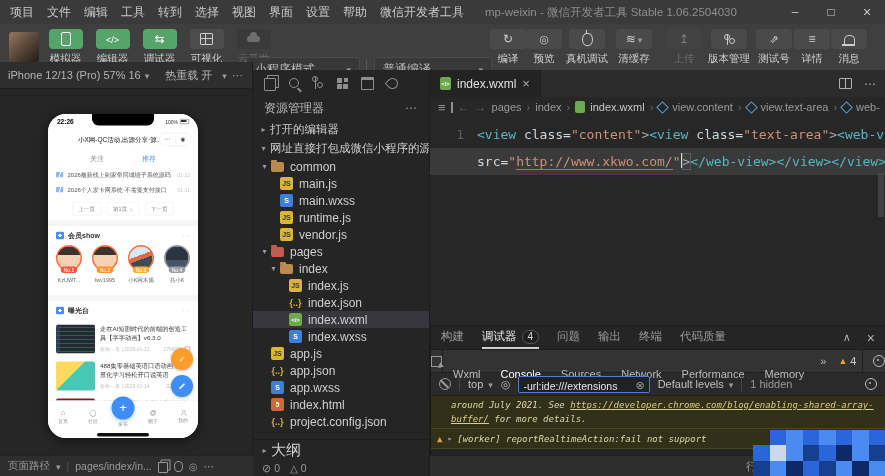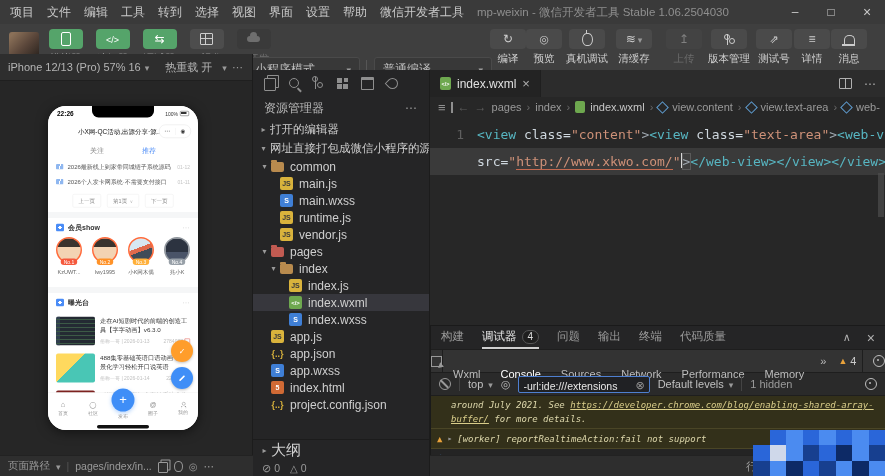--- a/index.html
+++ b/index.html
@@ -2,21 +2,21 @@
 <html><head>
 <meta charset="utf-8">
 <style>
   html,body{margin:0;padding:0;background:#1e1e1e;}
   #app{position:relative;width:885px;height:476px;overflow:hidden;background:#2b2b2b;
        font-family:"Liberation Sans",sans-serif;color:#ccc;font-size:12px;}
   
   .titlebar{position:absolute;top:0;left:0;right:0;height:24px;background:#3a3a3a;
             display:flex;align-items:center;padding-left:10px;color:#c9c9c9;}
   .menu-item{margin-right:13px;font-size:12px;cursor:default;}
-  .app-title{color:#8f8f8f;font-size:11.5px;}
+  .app-title{color:#8f8f8f;font-size:11.5px;margin-left:8px;}
   .win-controls{position:absolute;right:0;top:0;height:24px;display:flex;}
   .win-btn{width:36px;text-align:center;line-height:24px;font-size:12px;color:#c9c9c9;}
   .ic-min::before{content:"–";} .ic-max::before{content:"□";} .ic-close::before{content:"×";font-size:14px;}
   
   .toolbar{position:absolute;top:24px;left:0;right:0;height:46px;background:#3f3f3f;border-bottom:1px solid #292929;}
   .avatar{position:absolute;left:9px;top:8px;width:30px;height:30px;border-radius:3px;
           background:linear-gradient(135deg,#8a7058 10%,#5a463a 50%,#26201c 95%);}
   .tool-group-left{position:absolute;left:42px;top:5px;display:flex;}
   .tool-btn{width:47px;display:flex;flex-direction:column;align-items:center;}
   .tool-ic{width:34px;height:20px;border-radius:4px;display:flex;align-items:center;justify-content:center;
@@ -52,21 +52,21 @@
   .g-layers::before{content:"≋";font-size:12px;}
   .g-upload::before{content:"↥";font-size:12px;}
   .g-branch{width:8px;height:11px;border-left:1.5px solid #ccc;position:relative;margin-left:4px;}
   .g-branch::before{content:"";position:absolute;left:-3.5px;top:0;width:4px;height:4px;border-radius:50%;border:1px solid #ccc;}
   .g-branch::after{content:"";position:absolute;left:1px;top:4px;width:4px;height:4px;border-radius:50%;border:1px solid #ccc;}
   .g-share::before{content:"⇗";font-size:11px;}
   .g-list::before{content:"≡";font-size:12px;}
   .g-bell{width:9px;height:8px;border:1.5px solid #ccc;border-bottom:none;border-radius:5px 5px 0 0;position:relative;}
   .g-bell::after{content:"";position:absolute;left:-3px;bottom:-2px;width:13px;height:1.5px;background:#ccc;}
   
-  .sim-panel{position:absolute;left:0;top:54px;width:253px;bottom:21px;background:#262626;border-right:1px solid #1c1c1c;box-sizing:border-box;}
+  .sim-panel{position:absolute;left:0;top:62px;width:253px;bottom:21px;background:#262626;border-right:1px solid #1c1c1c;box-sizing:border-box;}
   .sim-header{height:26px;background:#2e2e2e;border-bottom:1px solid #1f1f1f;display:flex;align-items:center;
               padding:0 8px;font-size:11px;color:#b4b4b4;gap:4px;}
   .sim-more{margin-left:auto;color:#9a9a9a;}
   .more-h::before{content:"⋯";letter-spacing:1px;}
   .hotreload{margin-left:12px;display:flex;gap:10px;align-items:center;}
   
   .phone{position:absolute;left:48px;top:52px;width:150px;height:324px;background:#fff;border-radius:18px;
          box-shadow:0 2px 12px rgba(0,0,0,.55);overflow:hidden;}
   .phone-inner{width:300px;height:648px;transform:scale(.5);transform-origin:0 0;background:#fff;color:#333;position:relative;}
   .notch{position:absolute;top:0;left:50%;transform:translateX(-50%);width:124px;height:23px;background:#000;border-radius:0 0 13px 13px;}
@@ -601,20 +601,24 @@
       </div>
       <div class="tree-row pl2t">
         <span class="twisty tw-open"></span>
         <span class="fi-folder"></span>
         <span>index</span>
       </div>
       <div class="tree-row pl3">
         <span class="fi fi-js"></span>
         <span>index.js</span>
       </div>
+      <div class="tree-row pl3">
+        <span class="fi fi-json"></span>
+        <span>index.json</span>
+      </div>
       <div class="tree-row pl3 selected">
         <span class="fi fi-wxml"></span>
         <span>index.wxml</span>
       </div>
       <div class="tree-row pl3">
         <span class="fi fi-wxss"></span>
         <span>index.wxss</span>
       </div>
       <div class="tree-row pl1">
         <span class="fi fi-js"></span>

